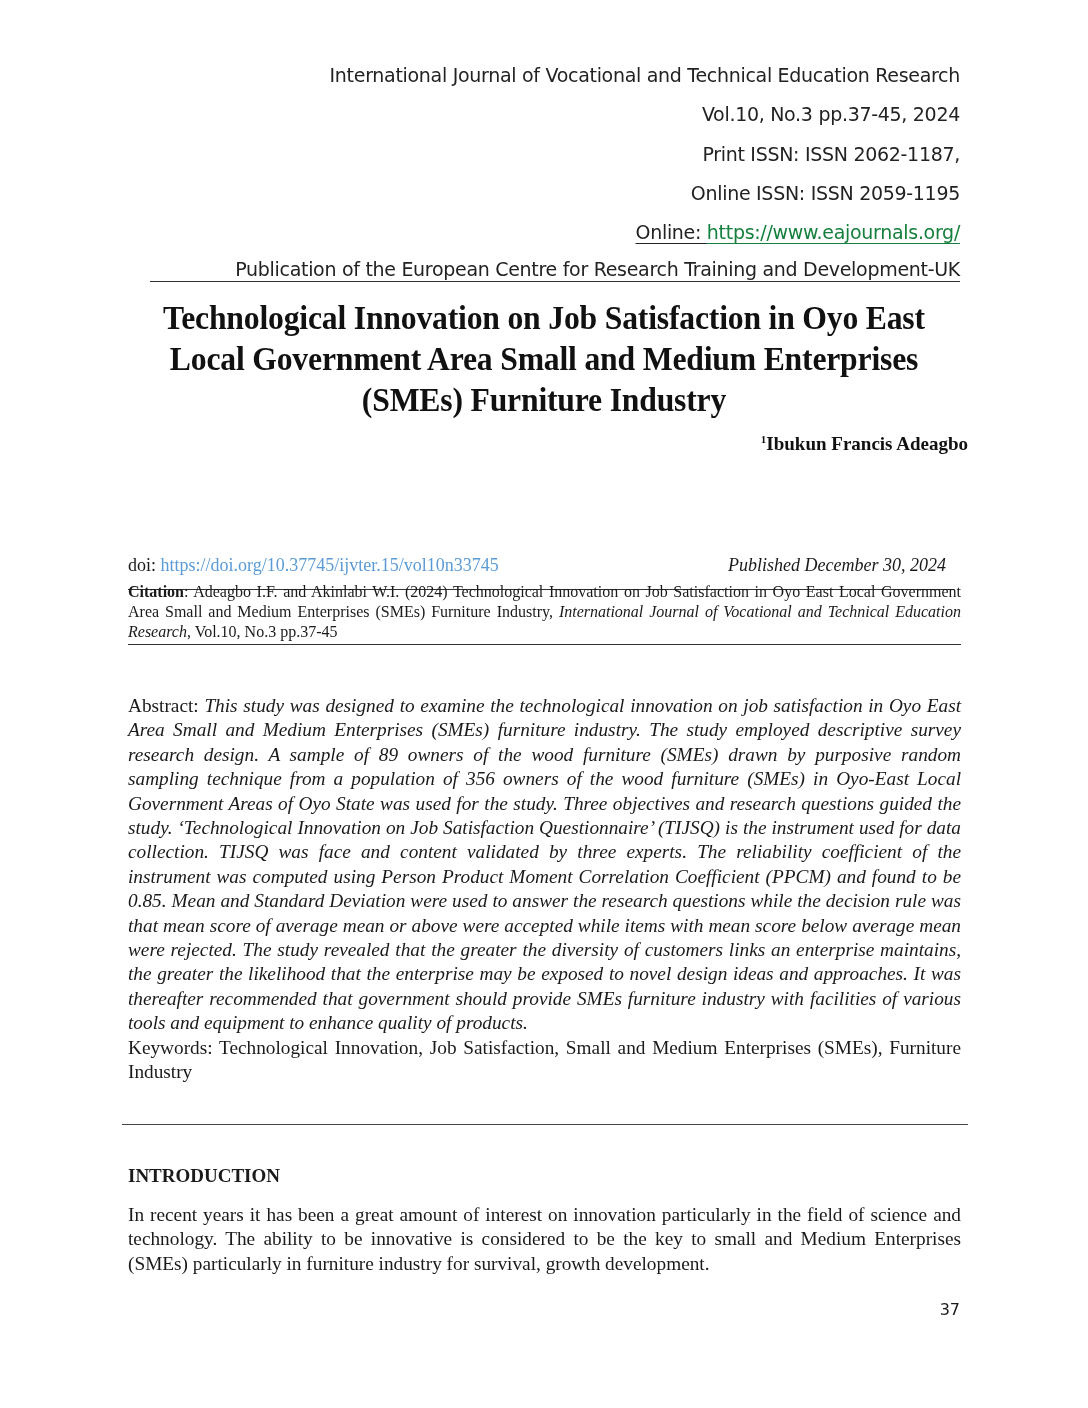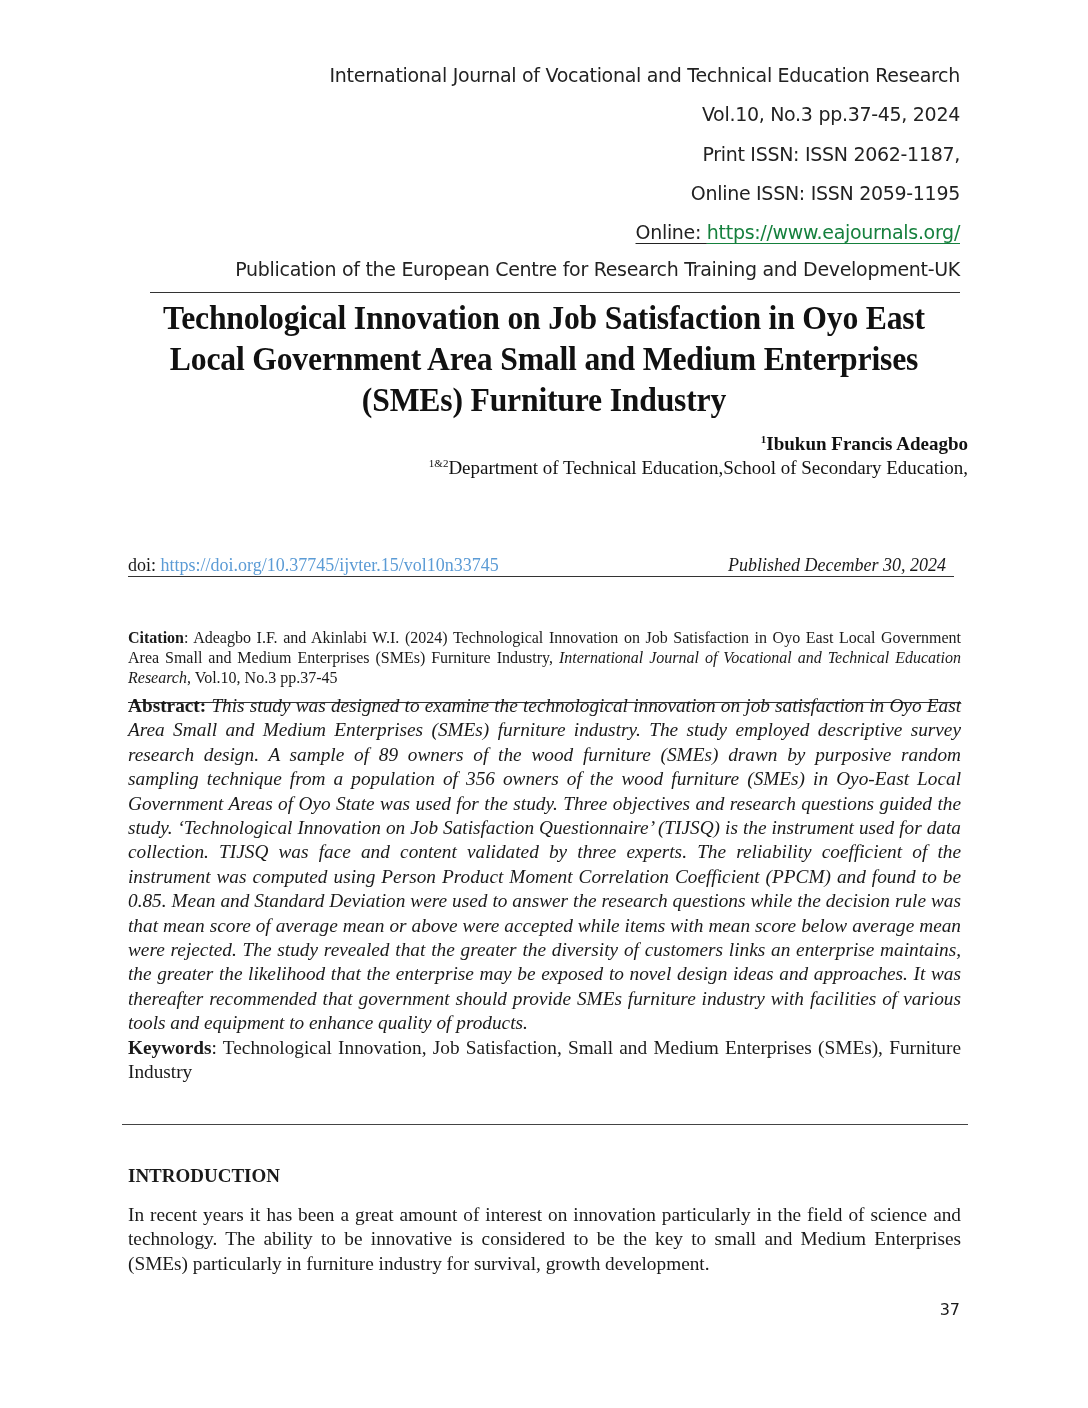--- a/index.html
+++ b/index.html
@@ -6,42 +6,42 @@
   body { width: 1088px; height: 1408px; position: relative; overflow: hidden; color: #1a1a1a; }
 
   
   .hdr { position: absolute; right: 128px; text-align: right; font-family: "DejaVu Sans", sans-serif; font-size: 19px; letter-spacing: -0.3px; color: #222; white-space: nowrap; }
   .hdr-1 { top: 64px; }
   .hdr-2 { top: 103px; }
   .hdr-3 { top: 143px; }
   .hdr-4 { top: 182px; }
   .hdr-5 { top: 221px; text-decoration: underline; text-decoration-thickness: 1px; text-underline-offset: 4px; }
   .hdr-5 a { color: #15803d; text-decoration: underline; text-underline-offset: 4px; }
-  .hdr-6 { top: 258px; left: 150px; right: 128px; border-bottom: 1.5px solid #333; padding-bottom: 12px; }
+  .hdr-6 { top: 258px; left: 150px; right: 128px; border-bottom: 1.5px solid #333; padding-bottom: 1px; }
 
   
   .title { position: absolute; top: 298px; left: 120px; right: 120px; text-align: center; font-family: "Liberation Serif", serif; font-weight: bold; font-size: 33px; line-height: 41px; color: #111; transform: scaleX(0.96); letter-spacing: -0.2px; }
 
   .authors { position: absolute; top: 432px; left: 120px; right: 120px; text-align: right; font-family: "Liberation Serif", serif; font-size: 19px; line-height: 24px; color: #111; }
   .authors .au { font-weight: bold; }
   .authors sup { font-size: 11px; vertical-align: 7px; line-height: 0; }
 
   
-  .doi-row { position: absolute; top: 555px; left: 128px; width: 826px; font-family: "Liberation Serif", serif; font-size: 18px; border-bottom: 1.5px solid #333; padding-bottom: 0; display: flex; justify-content: space-between; }
+  .doi-row { position: absolute; top: 555px; left: 128px; width: 826px; font-family: "Liberation Serif", serif; font-size: 18px; border-bottom: 1.5px solid #333; padding-bottom: 13px; display: flex; justify-content: space-between; }
   .doi-row a { color: #5b9bd5; text-decoration: none; }
   .doi-row .pub { margin-right: 8px; font-style: italic; }
 
   
-  .citation { position: absolute; top: 628px; left: 128px; width: 833px; font-family: "Liberation Serif", serif; font-size: 16px; line-height: 20px; text-align: justify; border-bottom: 1.5px solid #333; padding-bottom: 14px; }
+  .citation { position: absolute; top: 582px; left: 128px; width: 833px; font-family: "Liberation Serif", serif; font-size: 16px; line-height: 20px; text-align: justify; border-bottom: 1.5px solid #333; padding-bottom: 2px; }
   .citation b { font-weight: bold; }
 
   
   .abstract { position: absolute; top: 694px; left: 128px; width: 833px; font-family: "Liberation Serif", serif; font-size: 19.3px; line-height: 24.4px; text-align: justify; }
   .abstract i { font-style: italic; }
-  .abstract b { font-weight: bold; }
+  .abstract b { font-weight: normal; }
   .keywords { font-style: normal; }
 
   .rule-abs { position: absolute; top: 1124px; left: 122px; width: 846px; border-top: 1.5px solid #444; }
 
   .intro-h { position: absolute; top: 1165px; left: 128px; font-family: "Liberation Serif", serif; font-weight: bold; font-size: 19px; }
   .intro-p { position: absolute; top: 1203px; left: 128px; width: 833px; font-family: "Liberation Serif", serif; font-size: 19.3px; line-height: 24.4px; text-align: justify; }
 
   .page-num { position: absolute; top: 1300px; right: 128px; font-family: "DejaVu Sans", sans-serif; font-size: 16px; }
 </style>
 </head>
@@ -51,21 +51,20 @@
 <div class="hdr hdr-2">Vol.10, No.3 pp.37-45, 2024</div>
 <div class="hdr hdr-3">Print ISSN: ISSN 2062-1187,</div>
 <div class="hdr hdr-4">Online ISSN: ISSN 2059-1195</div>
 <div class="hdr hdr-5"><span>Online: </span> <a>https://www.eajournals.org/</a></div>
 <div class="hdr hdr-6">Publication of the European Centre for Research Training and Development-UK</div>
 
 <div class="title">Technological Innovation on Job Satisfaction in Oyo East Local Government Area Small and Medium Enterprises (SMEs) Furniture Industry</div>
 
 <div class="authors">
   <div class="au"><sup>1</sup><span>Ibukun Francis Adeagbo</span></div>
-  <div><sup>1&amp;2</sup><span>Department of Technical Education,School of Secondary Education,</span></div>
 </div>
 
 <div class="doi-row">
   <span><span>doi: </span><a>https://doi.org/10.37745/ijvter.15/vol10n33745</a></span>
   <span class="pub">Published December 30, 2024</span>
 </div>
 
 <div class="citation"><b>Citation</b><span>: Adeagbo I.F. and Akinlabi W.I. (2024) Technological Innovation on Job Satisfaction in Oyo East Local Government Area Small and Medium Enterprises (SMEs) Furniture Industry, </span><i>International Journal of Vocational and Technical Education Research</i><span>, Vol.10, No.3 pp.37-45</span></div>
 
 <div class="abstract">

